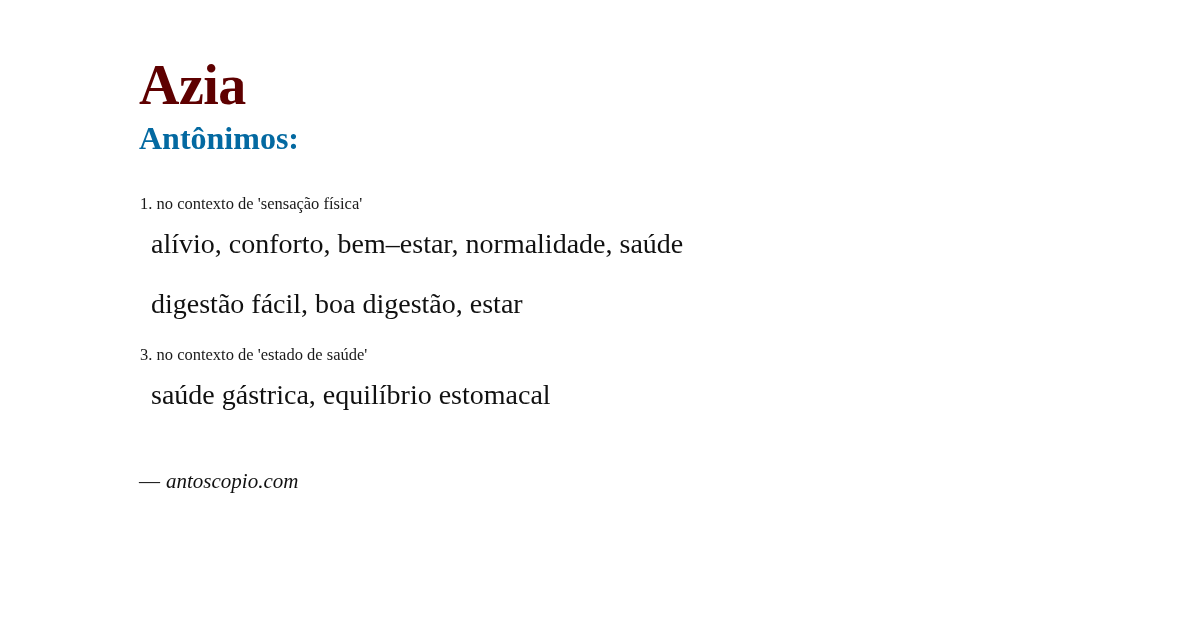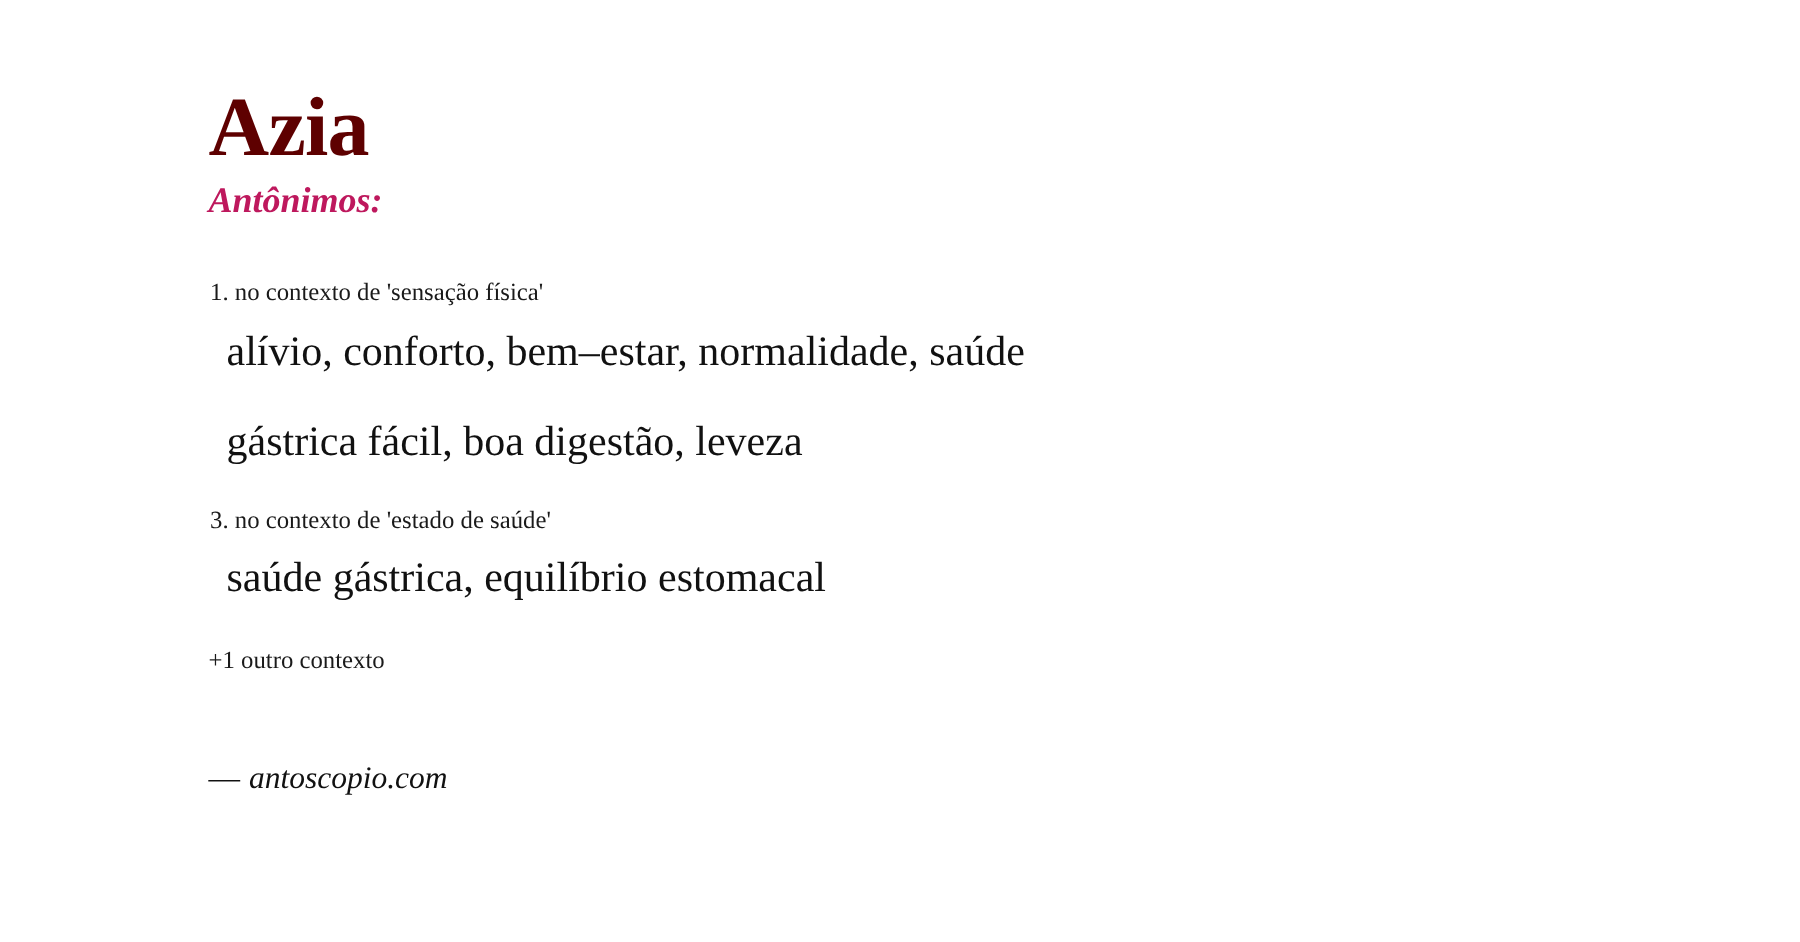--- a/index.html
+++ b/index.html
@@ -25,24 +25,23 @@
     font-family: "Liberation Serif", "DejaVu Serif", serif;
     font-size: 56px;
     font-weight: bold;
     color: #5e0000;
     line-height: 1.05;
     letter-spacing: -0.5px;
     margin: 0;
   }
   .subtitle {
     font-family: "Liberation Serif", "DejaVu Serif", serif;
-    font-size: 24px;
-    font-style: italic;
+    font-size: 32px;
     font-weight: bold;
-    color: #be185d;
+    color: #0369a1;
     margin: 6px 0 0 0;
     line-height: 1.1;
   }
   .senses {
     margin-top: 38px;
   }
   .sense {
     margin-bottom: 24px;
   }
   .sense-context {
@@ -84,29 +83,28 @@
   <div class="subtitle">Antônimos:</div>
 
   <div class="senses">
 
     <div class="sense">
       <div class="sense-context">1. no contexto de 'sensação física'</div>
       <div class="sense-terms">alívio, conforto, bem–estar, normalidade, saúde</div>
     </div>
 
     <div class="sense">
-      <div class="sense-terms">gástrica fácil, boa digestão, leveza</div>
+      <div class="sense-terms">digestão fácil, boa digestão, estar</div>
     </div>
 
     <div class="sense">
       <div class="sense-context">3. no contexto de 'estado de saúde'</div>
       <div class="sense-terms">saúde gástrica, equilíbrio estomacal</div>
     </div>
 
   </div>
 
-  <div class="more-contexts">+1 outro contexto</div>
 
   <div class="source">
     <span class="dash">—</span><span>antoscopio.com</span>
   </div>
 
 </div>
 
 </body></html>

